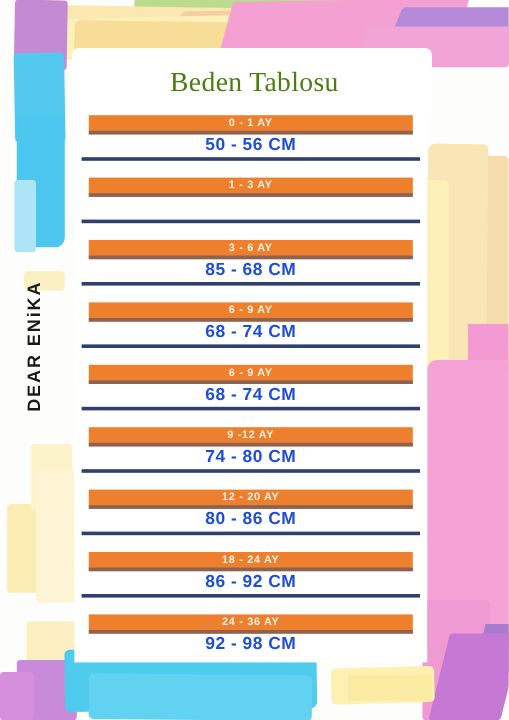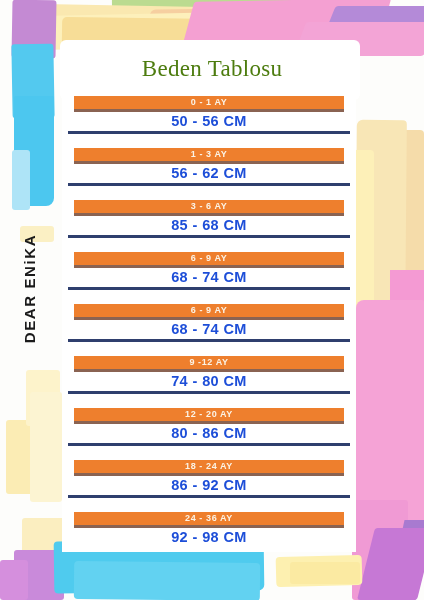--- a/index.html
+++ b/index.html
@@ -165,21 +165,20 @@
         <div class="bar">
           <span>0 - 1 AY</span>
         </div>
         <div class="cm">50 - 56  CM</div>
         <div class="rule"></div>
       </div>
       <div class="row">
         <div class="bar">
           <span>1 - 3 AY</span>
         </div>
-        <div class="cm">56 - 62 CM</div>
         <div class="rule"></div>
       </div>
       <div class="row">
         <div class="bar">
           <span>3 - 6 AY</span>
         </div>
         <div class="cm">85 - 68 CM</div>
         <div class="rule"></div>
       </div>
       <div class="row">

